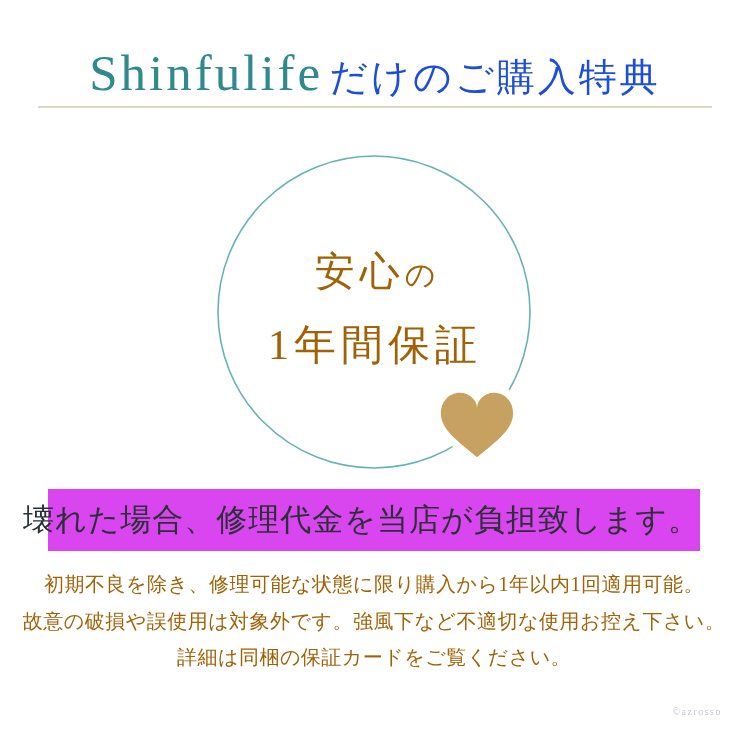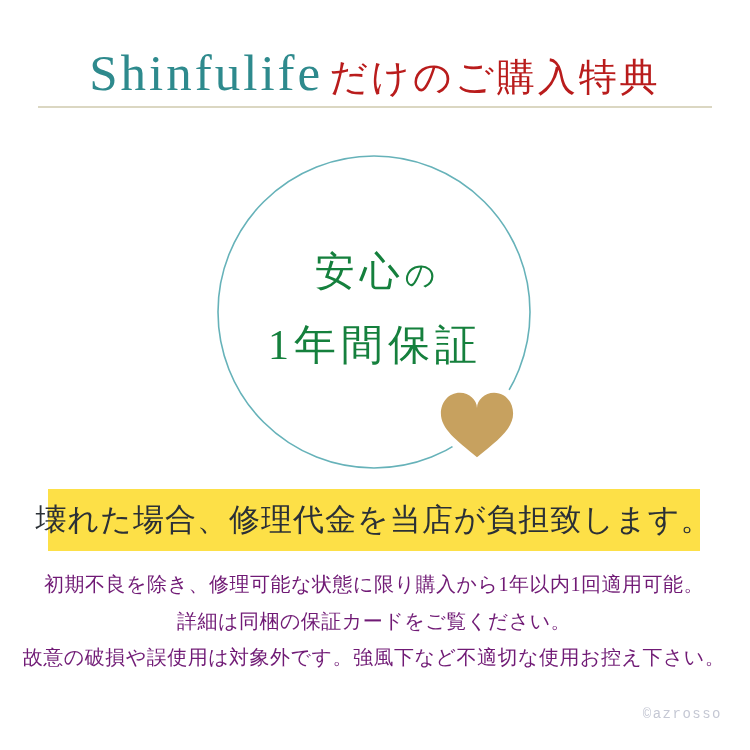--- a/index.html
+++ b/index.html
@@ -25,21 +25,21 @@
   }
   .brand {
     font-size: 51px;
     letter-spacing: 3px;
     color: #2e8a8d;
     vertical-align: baseline;
   }
   .title-suffix {
     font-size: 38px;
     letter-spacing: 3px;
-    color: #b91c1c;
+    color: #1d4ed8;
     vertical-align: baseline;
     margin-left: 6px;
   }
   .title-divider {
     position: absolute;
     top: 106px;
     left: 38px;
     width: 674px;
     height: 2px;
     background: #dbd7c2;
@@ -51,21 +51,21 @@
     top: 0;
     left: 0;
     pointer-events: none;
   }
   .badge-text {
     position: absolute;
     top: 248px;
     left: 0;
     width: 750px;
     text-align: center;
-    color: #15803d;
+    color: #a16207;
   }
   .badge-line1 {
     font-size: 40px;
     letter-spacing: 5px;
     line-height: 48px;
   }
   .badge-line1 .particle {
     font-size: 30px;
     letter-spacing: 0;
   }
@@ -76,57 +76,57 @@
     margin-top: 21px;
   }
 
   
   .banner {
     position: absolute;
     top: 489px;
     left: 48px;
     width: 652px;
     height: 62px;
-    background: #fde047;
+    background: #d946ef;
     display: flex;
     align-items: center;
-    justify-content: center;
+    justify-content: flex-end;
   }
   .banner-text {
     font-size: 31px;
     letter-spacing: 1px;
     color: #2b3036;
     white-space: nowrap;
   }
 
   
   .notes {
     position: absolute;
     top: 566px;
     left: 0;
     width: 748px;
     text-align: center;
-    color: #701a75;
+    color: #a16207;
   }
   .note-line {
     font-size: 20px;
     line-height: 36.5px;
     letter-spacing: 0.5px;
     white-space: nowrap;
   }
 
   
   .watermark {
     position: absolute;
     top: 706px;
     right: 28px;
-    font-size: 14px;
+    font-size: 10px;
     letter-spacing: 1.5px;
     color: #c5c8d4;
-    font-family: Liberation Mono, monospace;
+    font-family: Liberation Serif, serif;
   }
 </style>
 </head>
 <body>
 
 <div class="stage">
 
   <div class="header">
     <span class="brand">Shinfulife</span><span class="title-suffix">だけのご購入特典</span>
   </div>
@@ -146,19 +146,19 @@
     </div>
     <div class="badge-line2">1年間保証</div>
   </div>
 
   <div class="banner">
     <span class="banner-text">壊れた場合、修理代金を当店が負担致します。</span>
   </div>
 
   <div class="notes">
     <div class="note-line">初期不良を除き、修理可能な状態に限り購入から1年以内1回適用可能。</div>
+    <div class="note-line">故意の破損や誤使用は対象外です。強風下など不適切な使用お控え下さい。</div>
     <div class="note-line">詳細は同梱の保証カードをご覧ください。</div>
-    <div class="note-line">故意の破損や誤使用は対象外です。強風下など不適切な使用お控え下さい。</div>
   </div>
 
   <div class="watermark">©azrosso</div>
 
 </div>
 
 </body></html>

